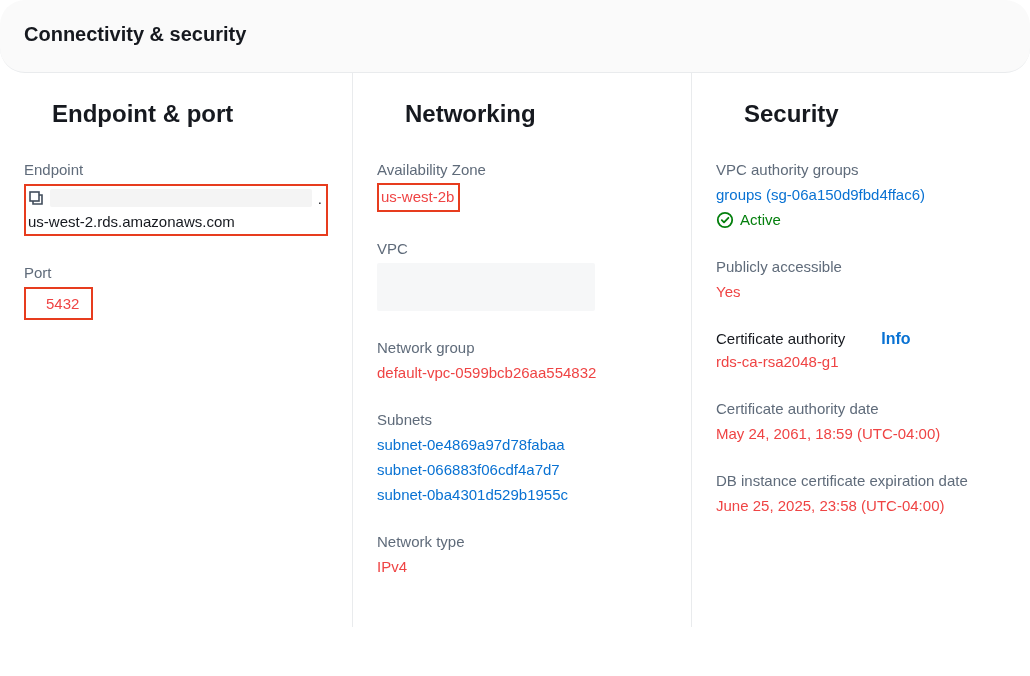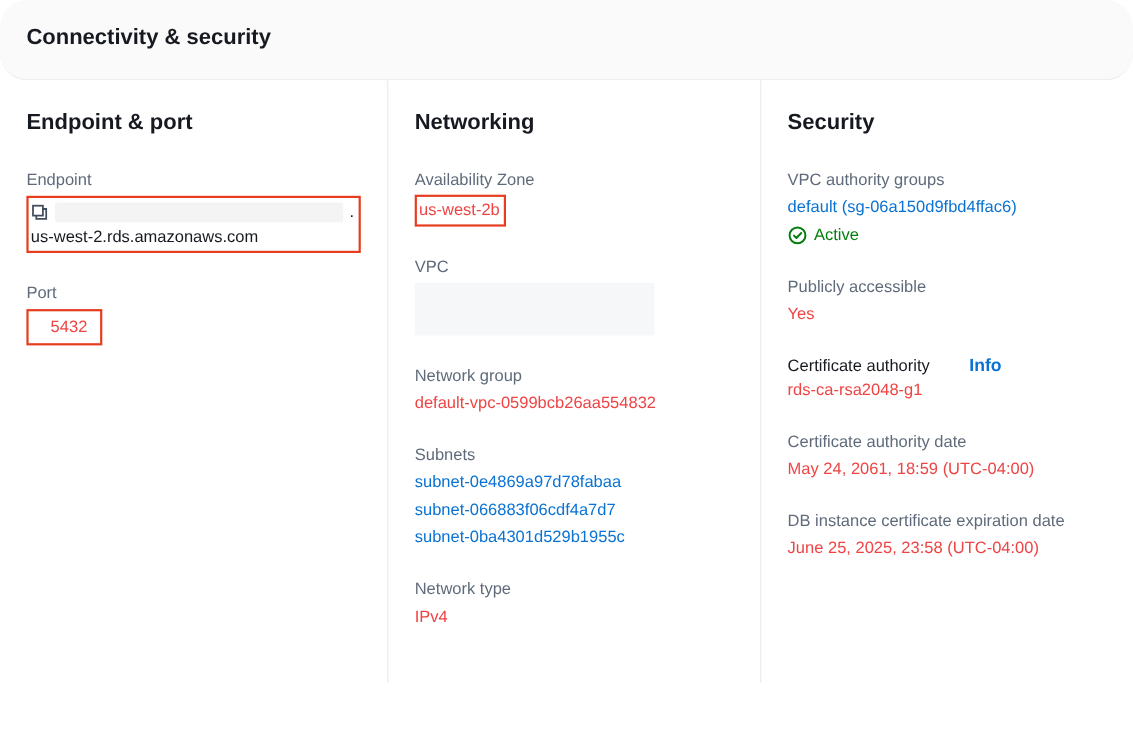--- a/index.html
+++ b/index.html
@@ -38,24 +38,25 @@
     }
     .column:nth-child(2) {
       flex: 0 0 340px;
       border-left: 1px solid #e9ebed;
       border-right: 1px solid #e9ebed;
     }
     .column:nth-child(3) {
       flex: 1;
     }
     .column h2 {
-      font-size: 20px;
+      font-size: 24px;
       font-weight: 700;
       color: #16191f;
       margin-bottom: 28px;
+      margin-left: 28px;
     }
     .field {
       margin-bottom: 26px;
     }
     .field-label {
       font-size: 15px;
       color: #5f6b7a;
       margin-bottom: 4px;
       font-weight: 400;
     }
@@ -228,21 +229,21 @@
       <div class="field-label">Network type</div>
       <div class="field-value">IPv4</div>
     </div>
   </div>
 
   <div class="column">
     <h2>Security</h2>
 
     <div class="field">
       <div class="field-label">VPC authority groups</div>
-      <a class="link">default (sg-06a150d9fbd4ffac6)</a>
+      <a class="link">groups (sg-06a150d9fbd4ffac6)</a>
       <div class="status-row">
         <svg class="check-icon" viewBox="0 0 18 18" fill="none" stroke="#037f0c" stroke-width="1.8">
           <circle cx="9" cy="9" r="7.2"></circle>
           <path d="M5.8 9.2 L8 11.4 L12.4 6.8" stroke-linecap="round" stroke-linejoin="round"></path>
         </svg>
         <span class="status-active">Active</span>
       </div>
     </div>
 
     <div class="field">

